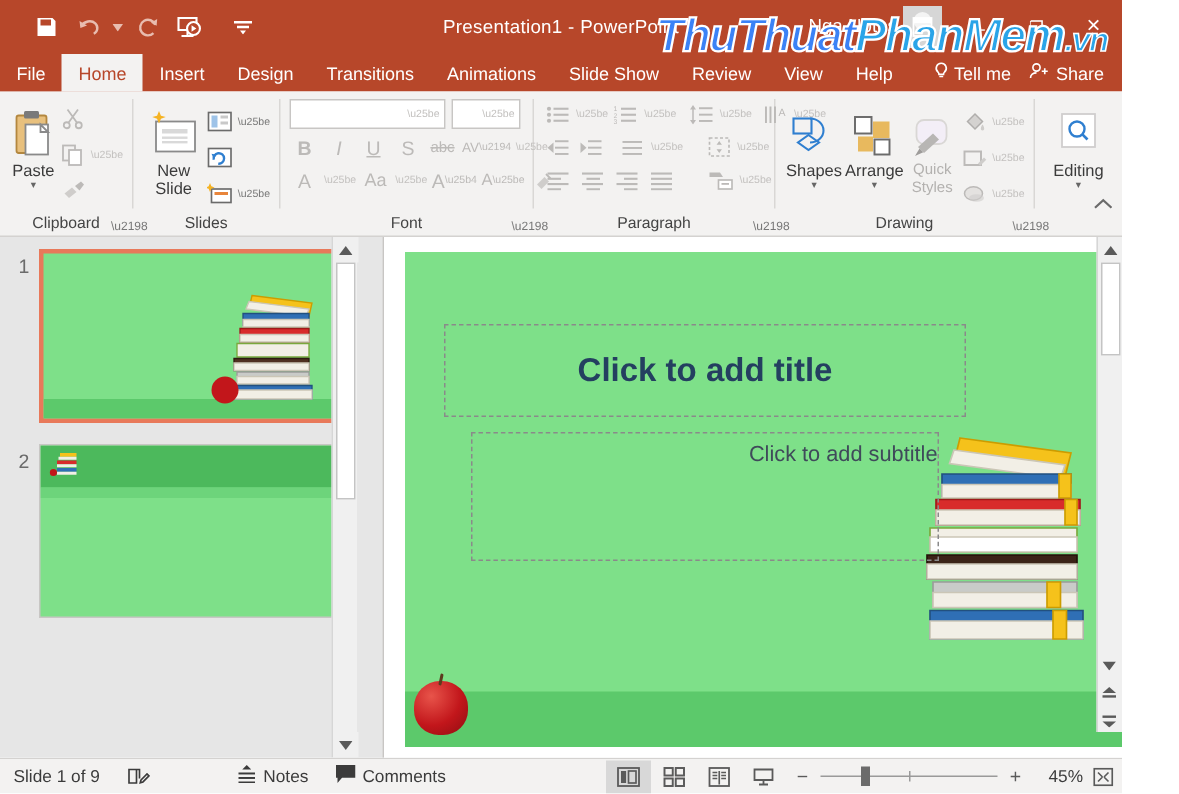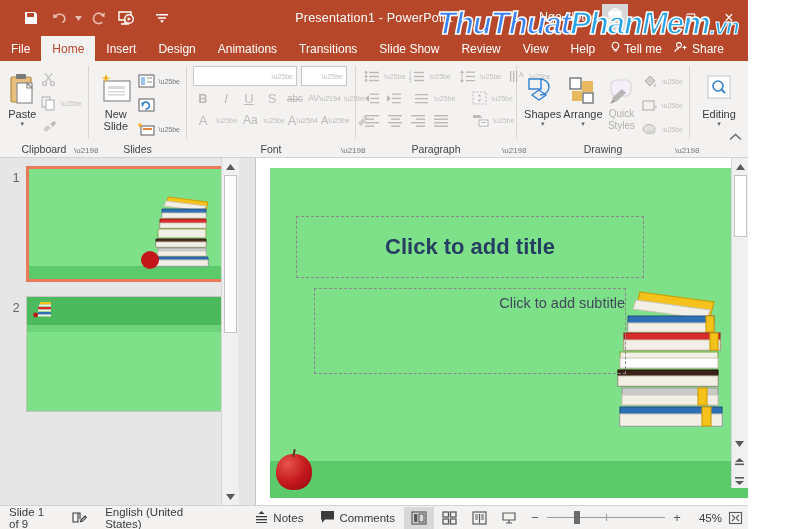--- a/index.html
+++ b/index.html
@@ -51,21 +51,21 @@
     height: 25px; background: #b7472a; display: flex; align-items: flex-end;
     position: relative; flex: 0 0 25px;
   }
   .tab {
     height: 25px; padding: 0 11px; display: flex; align-items: center;
     color: #ffffff; font-size: 12px; white-space: nowrap;
   }
   .tab.active { background: #f3f2f1; color: #b7472a; }
   .tab.file { background: #b7472a; }
   .tabbar-right {
-    position: absolute; right: 16px; bottom: 0; display: flex; align-items: center; height: 25px; margin-top: 39px;
+    position: absolute; right: 4px; bottom: 0; display: flex; align-items: center; height: 25px; margin-top: 39px;
   }
   .tellme-icon { margin-right: 3px; }
   .share-btn { display: flex; align-items: center; gap: 4px; color:#fff; font-size: 12px; padding: 0 8px; }
 
   
   .ribbon {
     height: 97px; background: #f3f2f1; border-bottom: 1px solid #d4d2d0;
     display: flex; flex: 0 0 97px; position: relative;
   }
   .rgroup { position: relative; display: flex; flex-direction: column; height: 100%; }
@@ -264,22 +264,22 @@
       <div class="win-btn" style="font-size:11px">❐</div>
       <div class="win-btn" style="font-size:16px">×</div>
     </div>
   </div>
 
   <div class="tabbar">
     <div class="tab file">File</div>
     <div class="tab active">Home</div>
     <div class="tab">Insert</div>
     <div class="tab">Design</div>
+    <div class="tab">Transitions</div>
     <div class="tab">Animations</div>
-    <div class="tab">Transitions</div>
     <div class="tab">Slide Show</div>
     <div class="tab">Review</div>
     <div class="tab">View</div>
     <div class="tab">Help</div>
     <div class="tabbar-right">
       <div class="tab" style="padding-right:4px">
         <span class="tellme-icon">
           <svg width="11" height="13" viewBox="0 0 11 13">
               <path fill="none" stroke="#fff" stroke-width="1.1" d="M5.5 1.2a3.3 3.3 0 0 1 2.2 5.8c-.5.5-.7 1-.7 1.6H4c0-.6-.2-1.1-.7-1.6A3.3 3.3 0 0 1 5.5 1.2z"></path>
               <path fill="none" stroke="#fff" stroke-width="1.1" d="M4.2 10h2.6"></path>
@@ -800,23 +800,20 @@
   <div class="statusbar">
     <div class="st-item">
       <span>Slide 1 of 9</span>
     </div>
     <div class="st-item">
       <svg width="15" height="13" viewBox="0 0 15 13">
           <path fill="none" stroke="#3b3b3b" stroke-width="1.1" d="M1 2h5v9H1zM6 2h2v6"></path>
           <path fill="none" stroke="#3b3b3b" stroke-width="1.1" d="M9 9l4-4 1.3 1.3-4 4-1.8.5z"></path>
         </svg>
     </div>
-    <div class="st-item">
-      <span>English (United States)</span>
-    </div>
     <div class="st-item" style="margin-left:40px">
       <span>
         <svg width="13" height="12" viewBox="0 0 13 12">
             <path fill="#3b3b3b" d="M6.5 0l3 3h-6z"></path>
             <rect x="1" y="5" width="11" height="1.3" fill="#3b3b3b"></rect>
             <rect x="1" y="8" width="11" height="1.3" fill="#3b3b3b"></rect>
             <rect x="1" y="11" width="11" height="1.3" fill="#3b3b3b"></rect>
           </svg>
       </span>
       <span>Notes</span>

